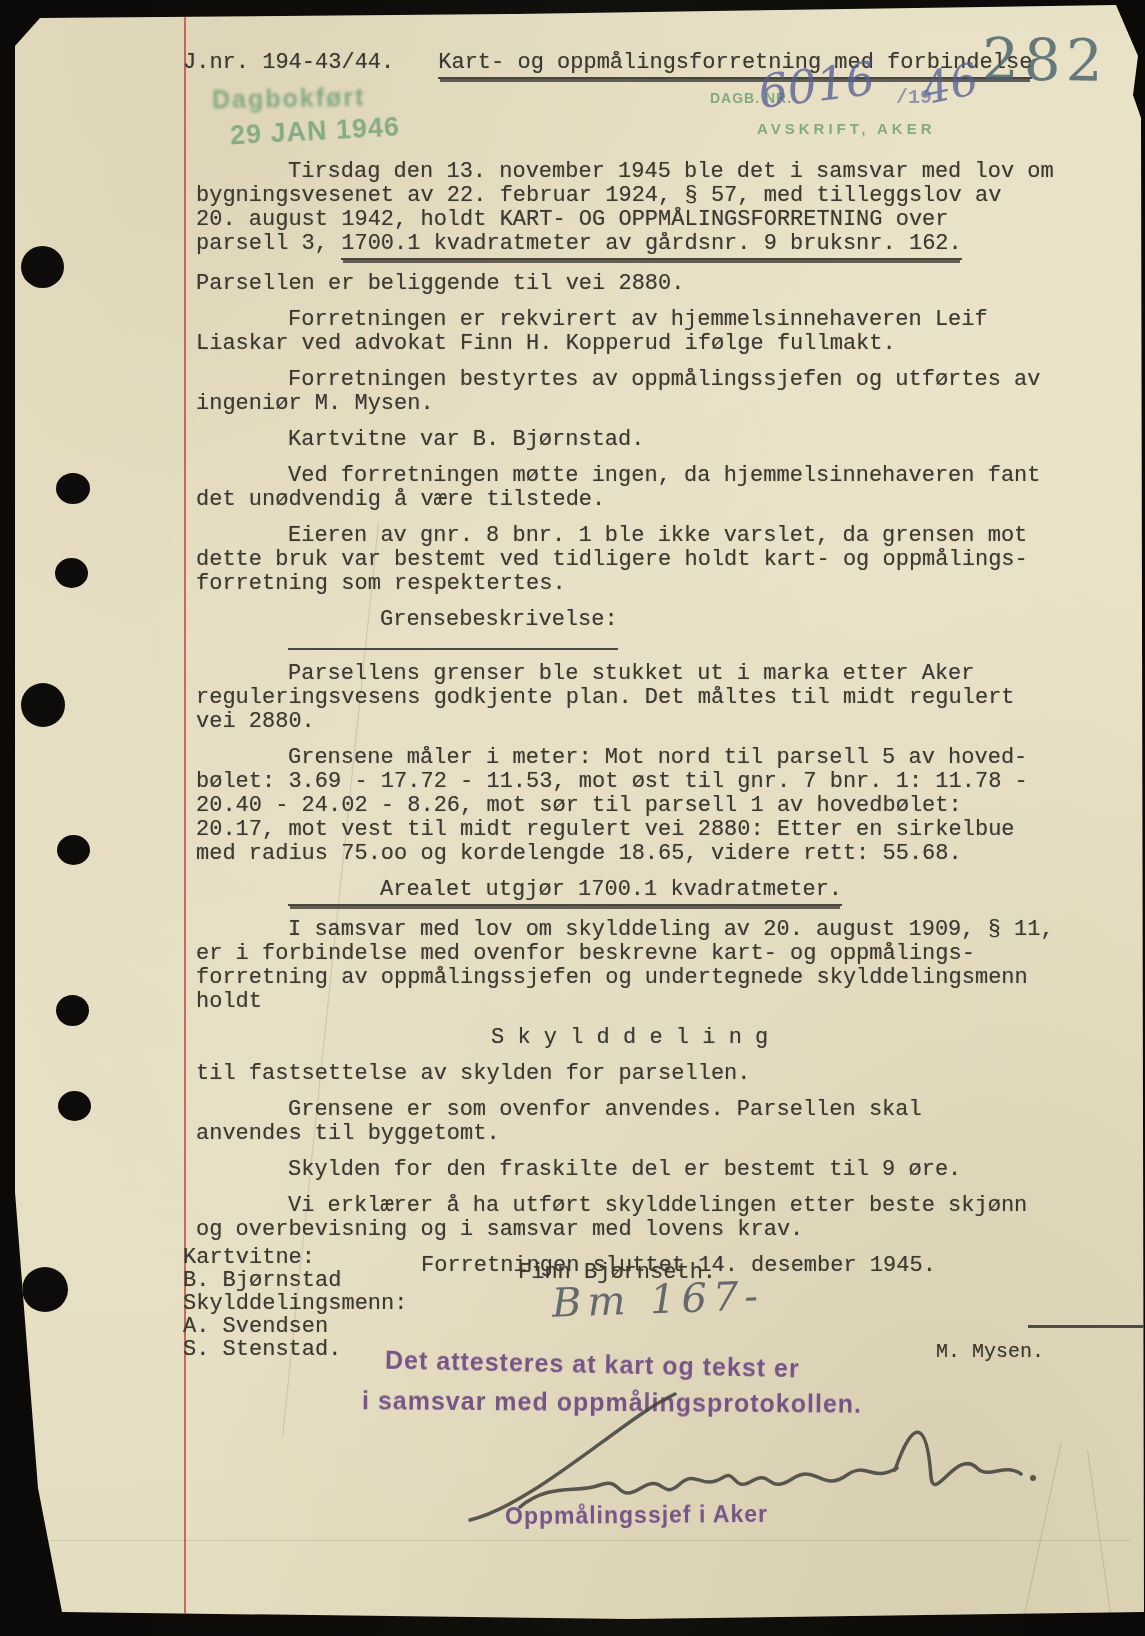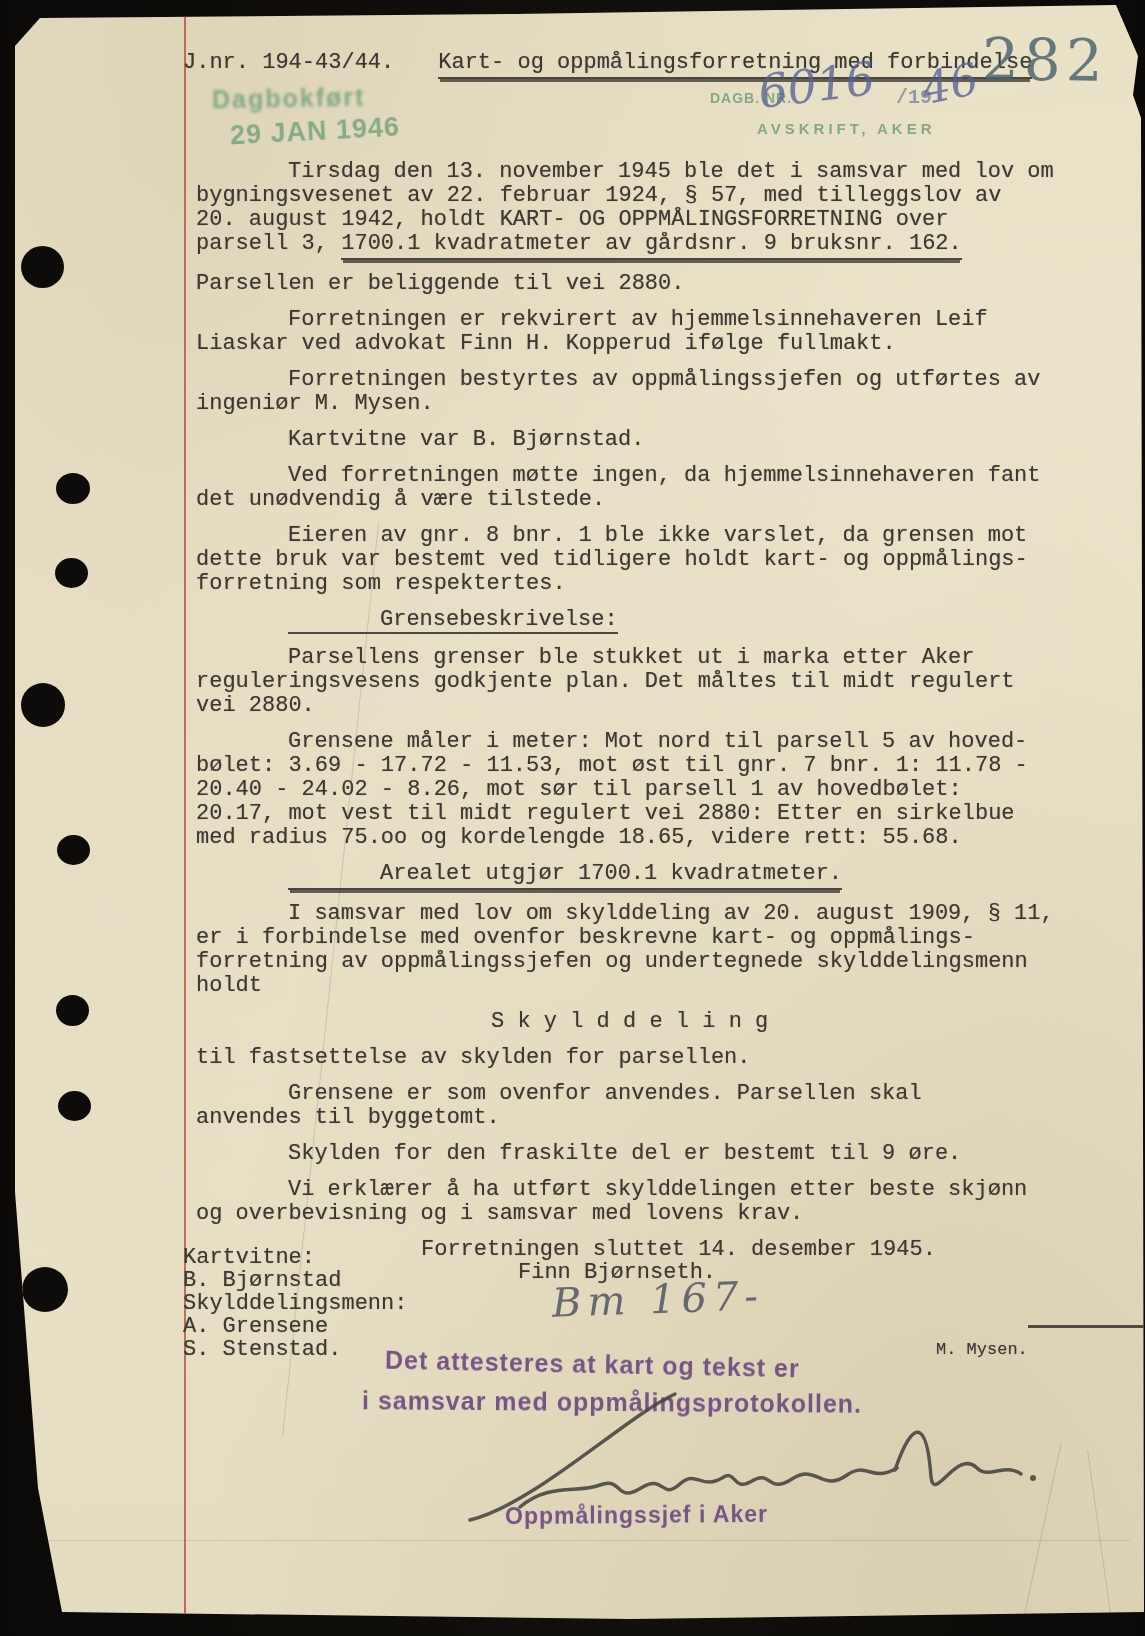--- a/index.html
+++ b/index.html
@@ -26,21 +26,21 @@
   .hole{position:absolute;background:#0d0c0a;border-radius:50%;}
   .faint-rule{position:absolute;height:1px;background:rgba(100,90,70,.18);}
   .crease{position:absolute;width:1px;background:rgba(80,68,48,.18);}
 
   
   .tw{color:#3b3932;text-shadow:0 0 1px rgba(59,57,50,.45);}
   .header-row{position:absolute;left:183px;top:50px;font-size:22px;white-space:nowrap;}
   .header-gap{display:inline-block;width:44px;}
   .u2{display:inline-block;border-bottom:2px solid rgba(59,57,50,.92);
       box-shadow:0 5px 0 -2px rgba(59,57,50,.78);padding-bottom:2px;}
-  .u1{display:inline-block;border-bottom:2px solid rgba(59,57,50,.9);padding-bottom:0;}
+  .u1{display:inline-block;border-bottom:2px solid rgba(59,57,50,.9);padding-bottom:16px;}
 
   .bodycol{position:absolute;left:196px;top:148px;width:900px;
     font-size:22px;line-height:24px;}
   .bodycol p{margin:12px 0 10px;white-space:pre-line;}
   .ind{text-indent:92px;}
   .tight{margin-bottom:0 !important;}
   .lastline{margin:0 0 10px;white-space:pre;}
   .sk-head{padding-left:295px;margin-bottom:8px !important;}
   .after-sk{margin-bottom:2px !important;}
   .closing{padding-left:225px;}
@@ -75,21 +75,21 @@
   .st-att2{position:absolute;left:362px;top:1388px;font-size:25px;letter-spacing:1px;
     transform:rotate(.4deg);}
   .st-role{position:absolute;left:505px;top:1502px;font-size:23px;letter-spacing:1px;
     transform:rotate(-.5deg);}
 
   
   .sig-left{position:absolute;left:183px;top:1246px;font-size:22px;line-height:23px;}
   .sig-name{position:absolute;left:518px;top:1260px;font-size:22px;}
   .dashline{position:absolute;left:1028px;top:1325px;width:117px;height:3px;
     background:rgba(59,57,50,.88);}
-  .mysen{position:absolute;left:936px;top:1340px;font-size:17px;}
+  .mysen{position:absolute;left:936px;top:1340px;font-size:20px;}
   .sig-svg{position:absolute;left:465px;top:1382px;}
 </style>
 </head>
 <body>
 
 <div id="stage">
   <div class="paper">
 
     <div class="redline"></div>
 
@@ -157,21 +157,21 @@
       <p class="ind">Skylden for den fraskilte del er bestemt til 9 øre.</p>
       <p class="ind">Vi erklærer å ha utført skylddelingen etter beste skjønn
 og overbevisning og i samsvar med lovens krav.</p>
       <p class="closing">Forretningen sluttet 14. desember 1945.</p>
     </div>
 
     <div class="sig-left tw">
       <div>Kartvitne:</div>
       <div>B. Bjørnstad</div>
       <div>Skylddelingsmenn:</div>
-      <div>A. Grensene</div>
+      <div>A. Svendsen</div>
       <div>S. Stenstad.</div>
     </div>
     <div class="sig-name tw">Finn Bjørnseth.</div>
     <div class="hand hw-note">Bm 167-</div>
     <div class="dashline"></div>
     <div class="mysen tw">M. Mysen.</div>
 
     <div class="purple st-att1">Det attesteres at kart og tekst er</div>
     <div class="purple st-att2">i samsvar med oppmålingsprotokollen.</div>
 

